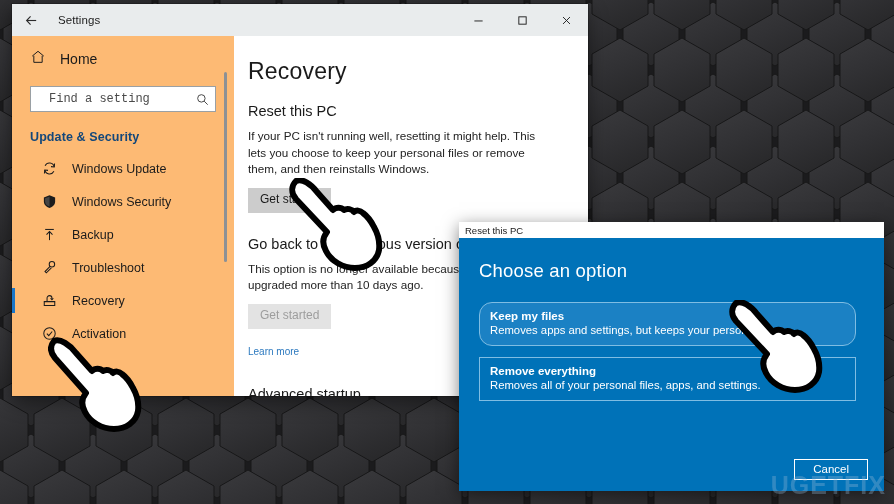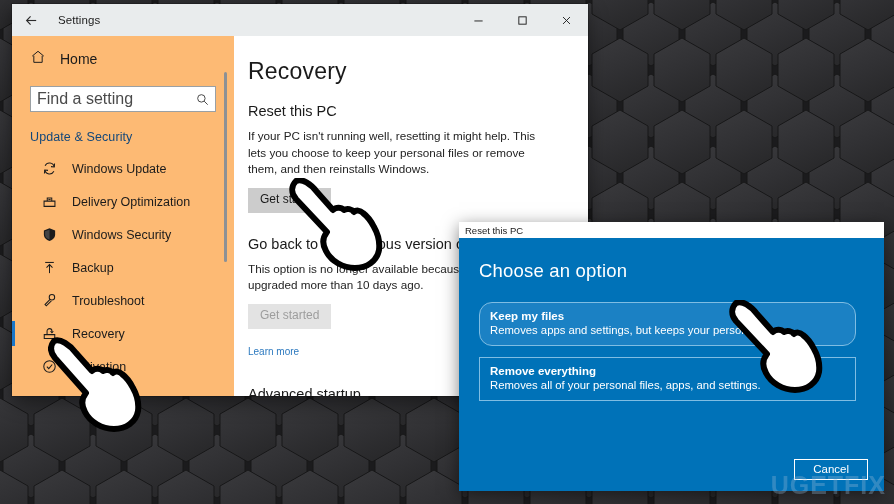--- a/index.html
+++ b/index.html
@@ -88,34 +88,34 @@
     margin: 10px 18px 0 18px;
     height: 26px;
     background: #ffffff;
     border: 1px solid #9aa0a4;
     display: flex;
     align-items: center;
     box-sizing: border-box;
   }
   #search-input {
     border: none; outline: none; background: transparent;
-    font-family: Liberation Sans, sans-serif;
-    font-size: 16px;
+    font-family: Liberation Mono, monospace;
+    font-size: 12px;
     color: #3c3c3c;
-    padding: 0 6px;
+    padding: 0 18px;
     flex: 1 1 auto;
     min-width: 0;
     height: 100%;
   }
   #search-input::placeholder { color: #4a4a4a; opacity: 1; }
   #search-icon-box { padding-right: 6px; display:flex; align-items:center; color:#3c3c3c;}
 
   #category-title {
     font-size: 12.5px;
-    font-weight: normal;
+    font-weight: bold;
     color: #13477a;
     padding: 18px 0 6px 18px;
     letter-spacing: .1px;
   }
 
   #nav-list { padding-top: 2px; }
   .nav-item {
     display: flex;
     align-items: center;
     height: 33px;
@@ -385,30 +385,20 @@
               <svg width="15" height="15" viewBox="0 0 16 16" fill="none" stroke="#1c1c1c" stroke-width="1.1">
                 <path d="M13 6.2 A5.2 5.2 0 0 0 3.3 5"></path>
                 <path d="M3 9.8 A5.2 5.2 0 0 0 12.7 11"></path>
                 <path d="M13.4 2.6 L13.1 6.3 L9.6 6"></path>
                 <path d="M2.6 13.4 L2.9 9.7 L6.4 10"></path>
               </svg>
             </span>
             <span class="nav-label">Windows Update</span>
           </div>
 
-          <div class="nav-item">
-            <span class="nav-icon">
-              <svg width="15" height="15" viewBox="0 0 16 16" fill="none" stroke="#1c1c1c" stroke-width="1.1">
-                <path d="M2.2 7.6 H13.8 V13.2 H2.2 Z"></path>
-                <path d="M5.6 7.4 V4.2 H10.4 V7.4"></path>
-                <path d="M6.8 5.8 H9.2"></path>
-              </svg>
-            </span>
-            <span class="nav-label">Delivery Optimization</span>
-          </div>
 
           <div class="nav-item">
             <span class="nav-icon">
               <svg width="15" height="15" viewBox="0 0 16 16">
                 <path d="M8 1.4 L14 3.6 V8 C14 11.4 11.4 13.8 8 14.8 C4.6 13.8 2 11.4 2 8 V3.6 Z" fill="#1c1c1c"></path>
                 <path d="M8 2.8 V13.4 C5.4 12.5 3.3 10.6 3.3 8 V4.4 Z" fill="#ffffff" opacity="0.18"></path>
               </svg>
             </span>
             <span class="nav-label">Windows Security</span>
           </div>

